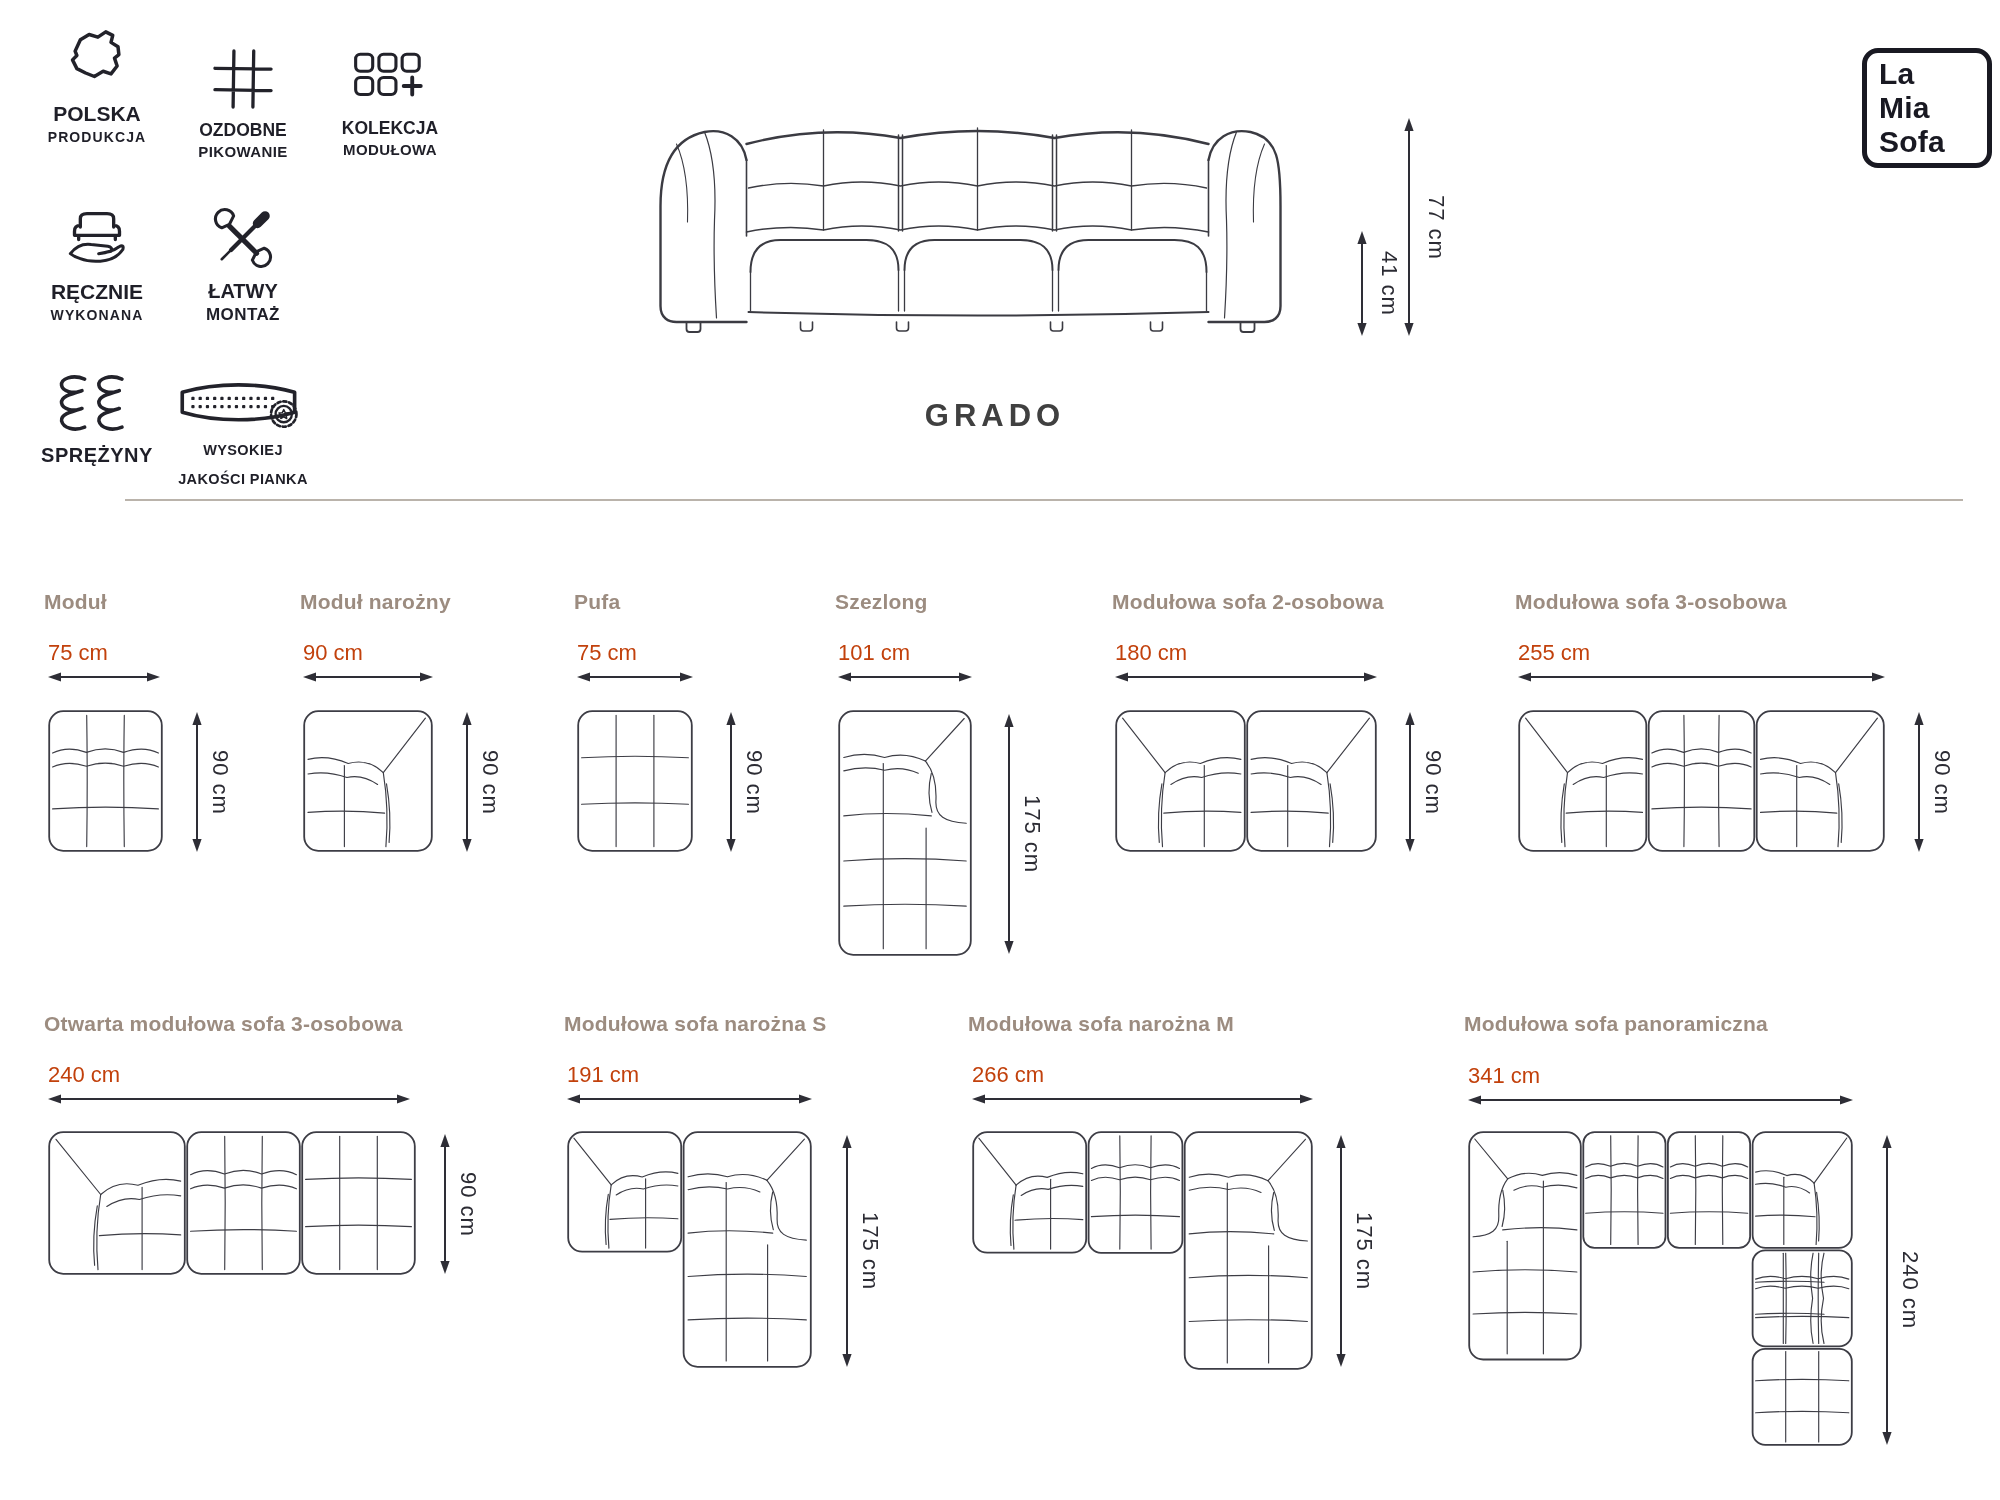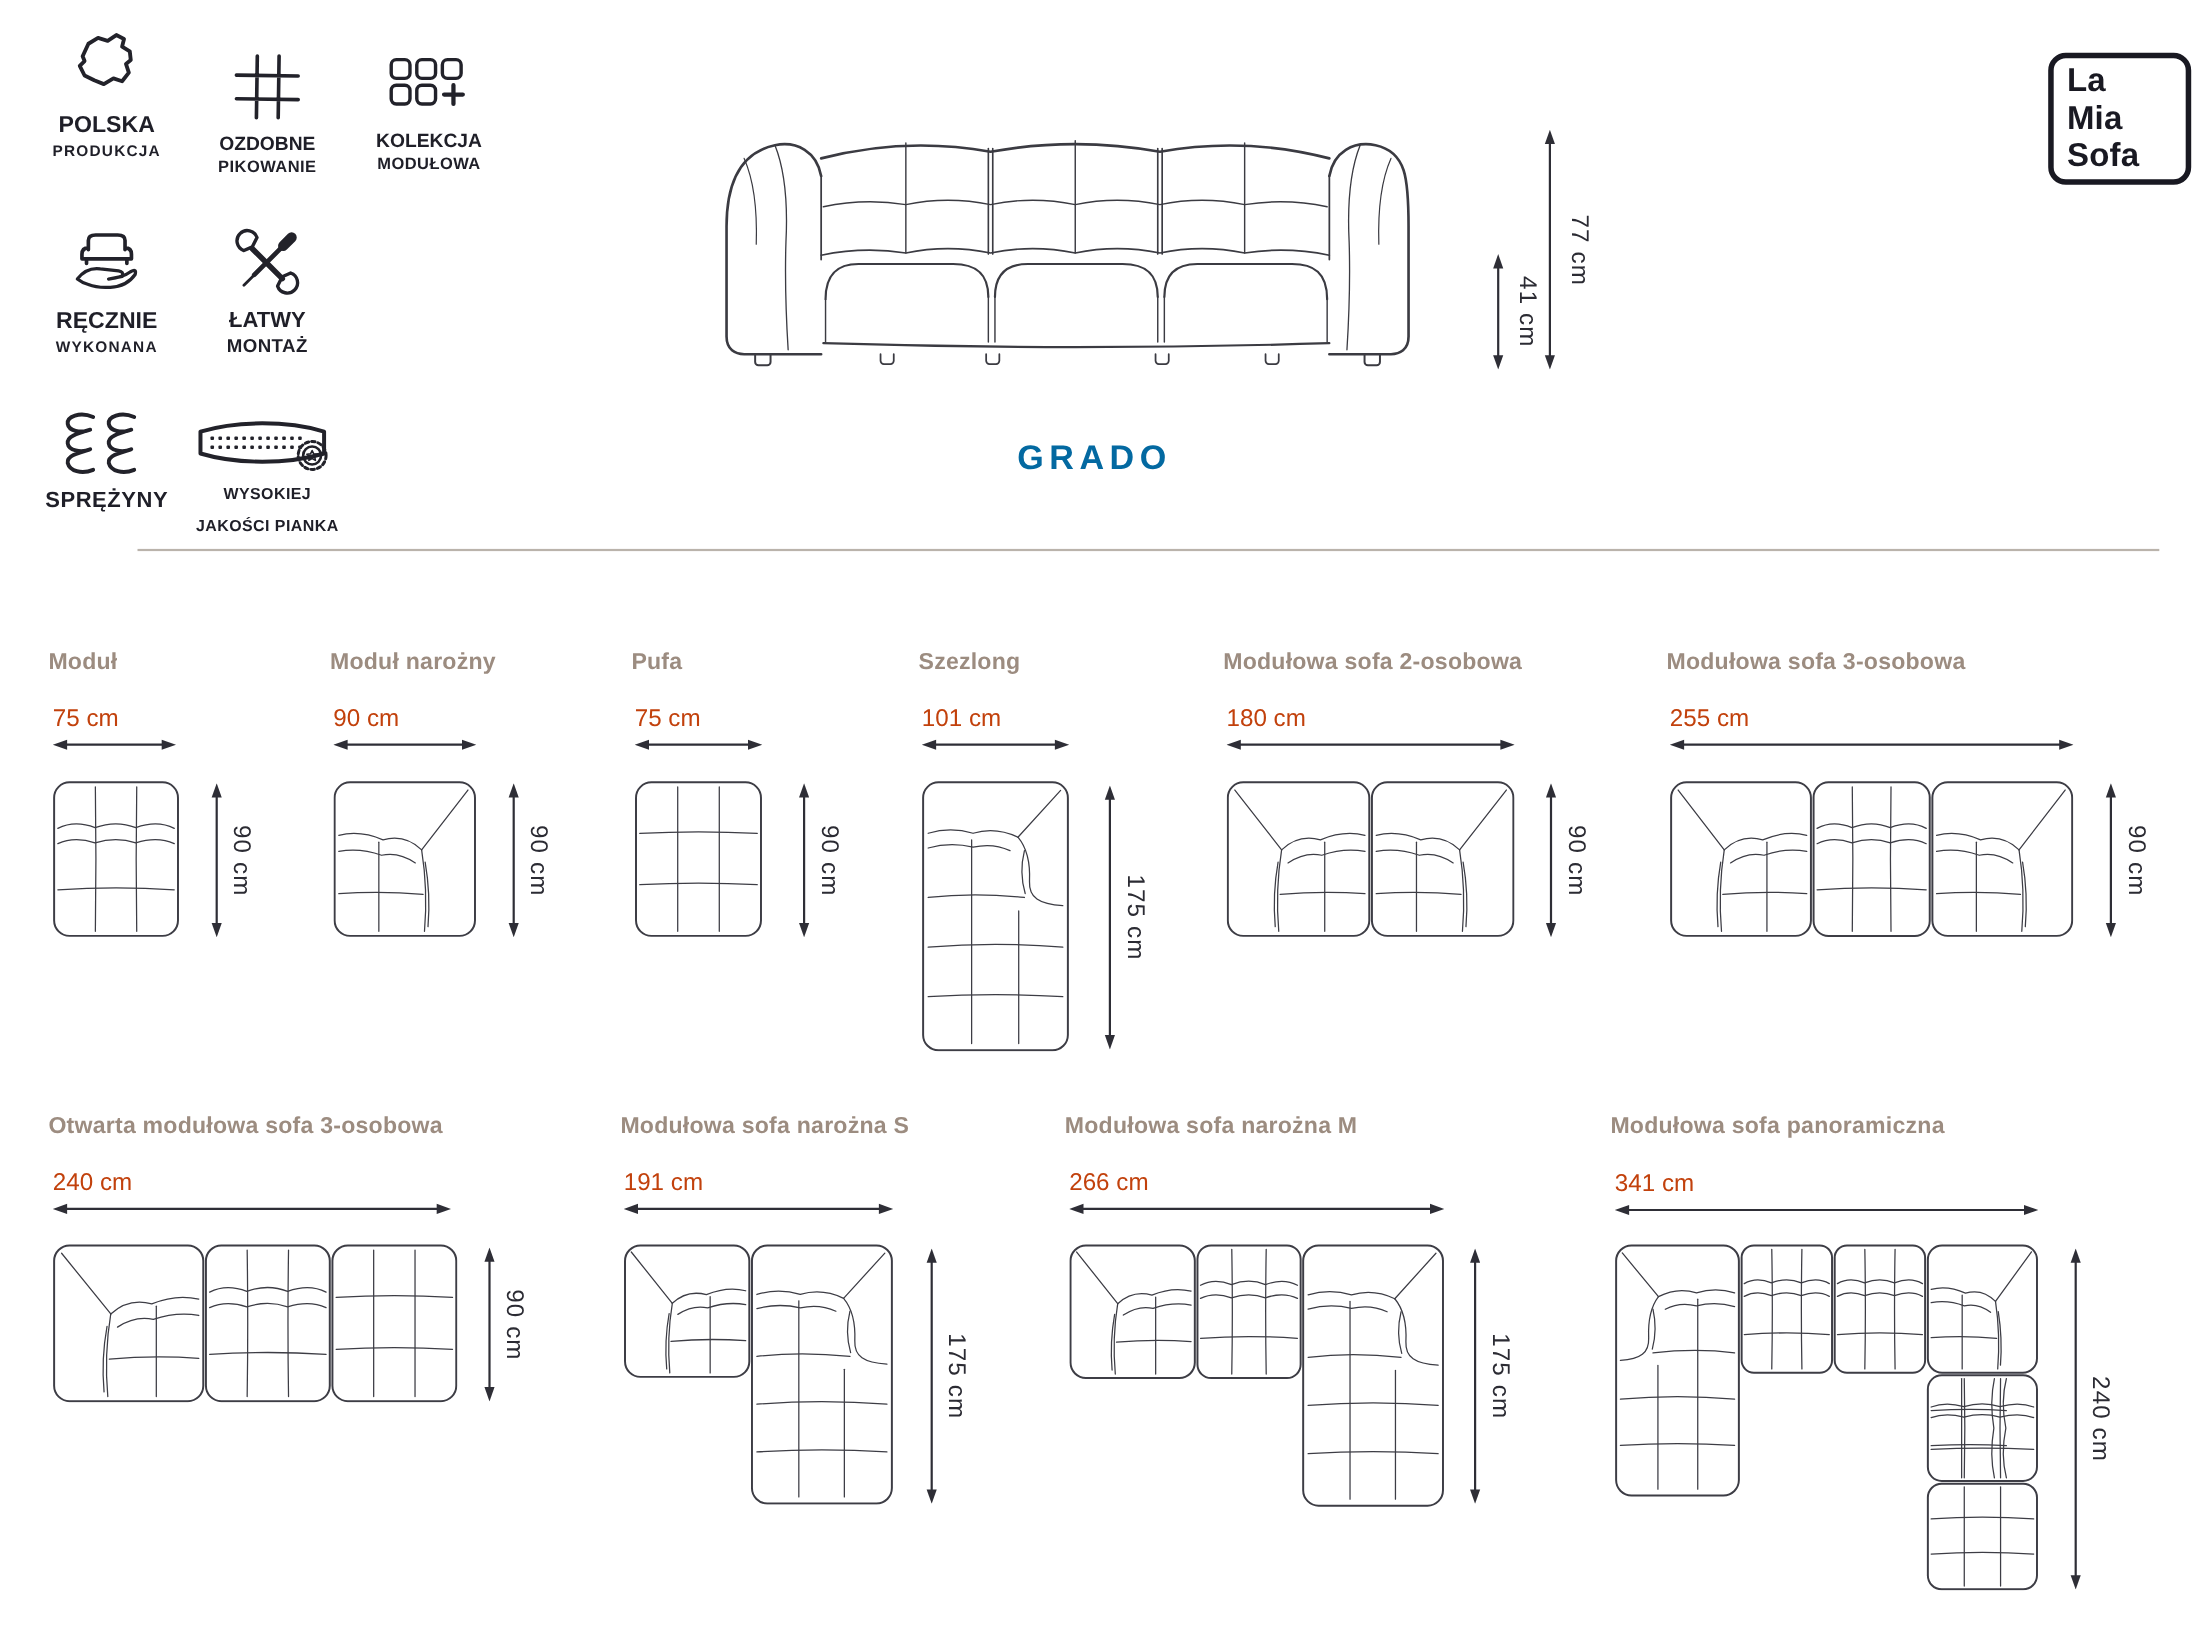--- a/index.html
+++ b/index.html
@@ -19,21 +19,21 @@
   .b-latwy .l2{font-size:17px;font-weight:700;letter-spacing:.4px;margin-top:2px;}
   .b-sprezyny .l1{font-size:20px;font-weight:700;letter-spacing:.5px;}
   .b-pianka .l1,.b-pianka .l2{font-size:14.5px;font-weight:700;letter-spacing:.4px;}
   .b-pianka .l2{margin-top:12px;}
   
   .logo{position:absolute;left:1822px;top:48px;width:130px;height:120px;border:5px solid #191922;
         border-radius:16px;box-sizing:border-box;padding:4px 0 0 12px;color:#191922;margin-left:40px;}
   .logo div{font-size:30px;font-weight:800;line-height:34px;letter-spacing:.2px;}
   
   .product-title{position:absolute;left:795px;top:398px;width:400px;text-align:center;
-        font-size:31px;font-weight:600;letter-spacing:5px;color:#0369a1;}
+        font-size:31px;font-weight:600;letter-spacing:5px;color:#404040;}
   .hero-svg path{stroke:#3b3b42;fill:none;stroke-linecap:round;stroke-linejoin:round;}
   .divider{position:absolute;left:125px;top:499px;width:1838px;height:2px;background:#bab3ab;}
   
   .diag-title{position:absolute;font-size:21px;font-weight:700;color:#9c8c80;letter-spacing:.2px;white-space:nowrap;}
   .wlabel{position:absolute;text-align:left;font-size:22px;font-weight:500;color:#c2410c;}
   .vlabel{position:absolute;display:flex;align-items:center;justify-content:center;
           writing-mode:vertical-rl;font-size:22px;font-weight:500;color:#2b2b33;width:30px;letter-spacing:1px;}
   .arrow{position:absolute;}
   .arrow svg line{stroke:#2e2e36;stroke-width:2;}
   .arrow svg .f{fill:#2e2e36;}

